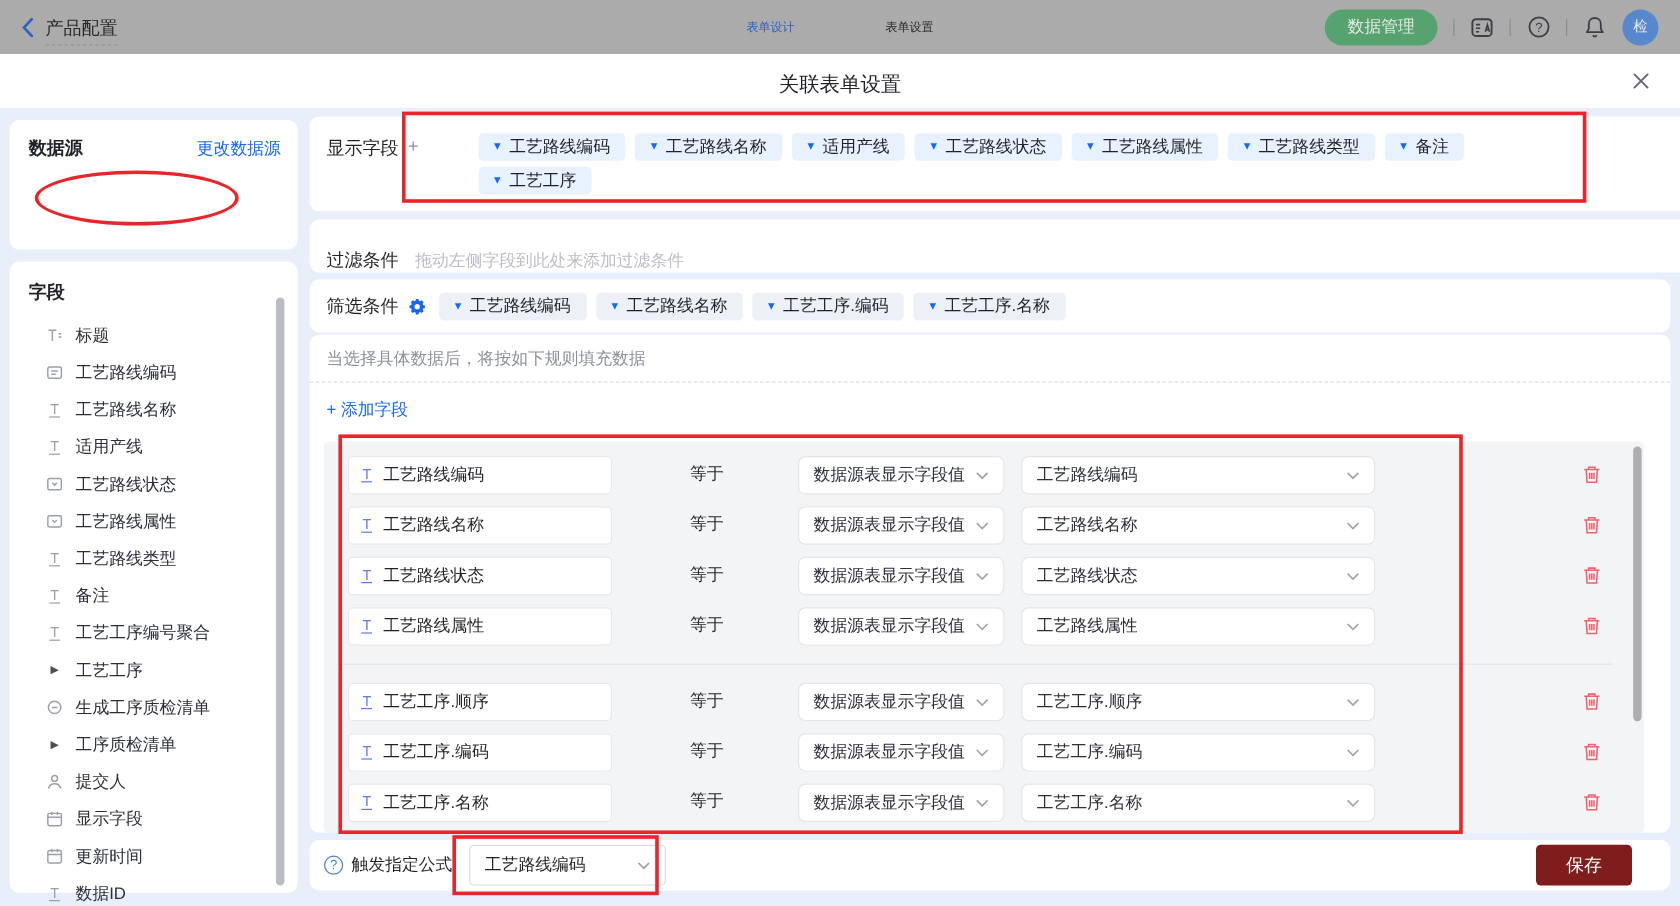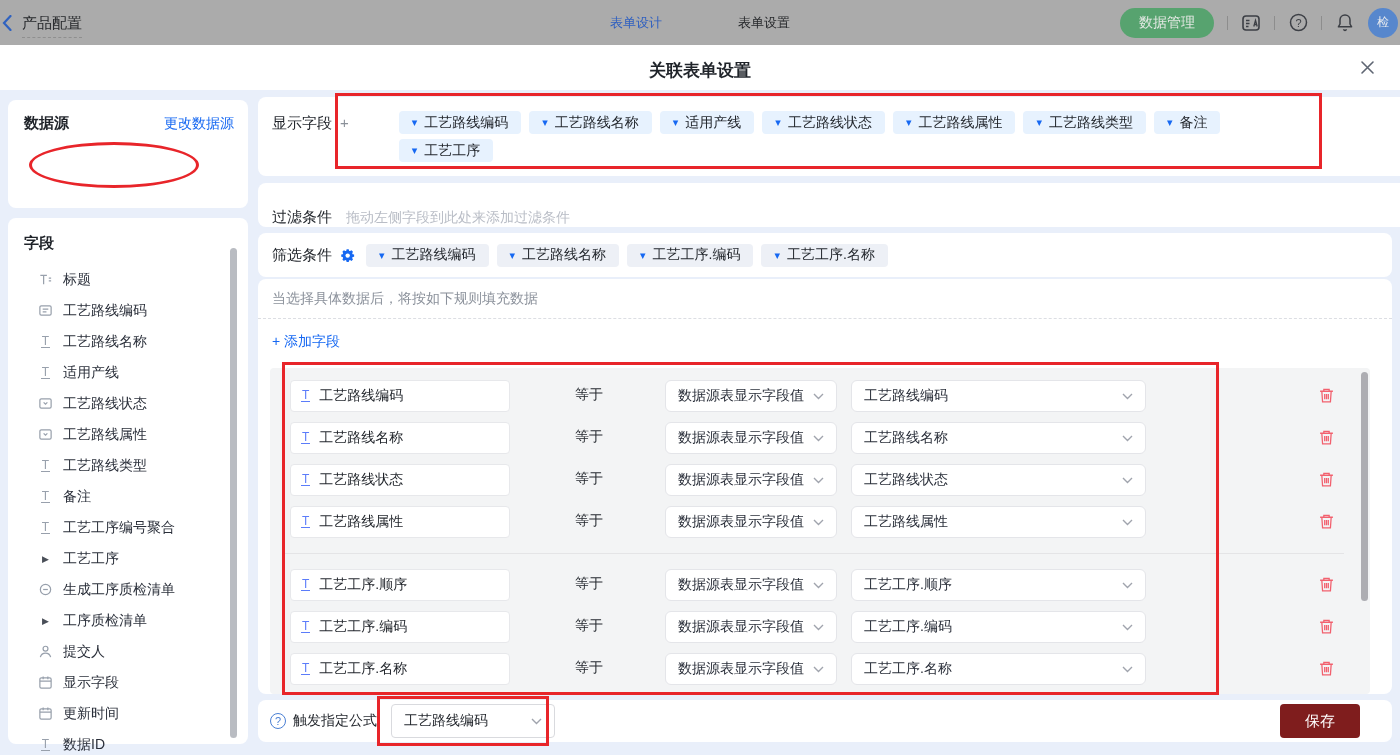--- a/index.html
+++ b/index.html
@@ -1,34 +1,34 @@
 <!DOCTYPE html>
 <html><head>
 <meta charset="utf-8">
 <style>
   *{margin:0;padding:0;box-sizing:border-box}
   html,body{width:1400px;height:755px;overflow:hidden}
   body{font-family:"Liberation Sans","DejaVu Sans",sans-serif;background:#e9effa;position:relative;color:#1f2329}
 
   
-  .topbar{position:absolute;left:0;top:0;width:1400px;height:45px;background:#ababab;display:flex;align-items:center;padding:0 2px}
+  .topbar{position:absolute;left:0;top:0;width:1400px;height:45px;background:#ababab;display:flex;align-items:center;padding:0 18px}
   .tb-back{display:flex;align-items:center;gap:10px;cursor:pointer}
   .tb-back-label{font-size:15px;color:#26282b;border-bottom:1px dashed #8f8f8f;padding-bottom:4px;margin-bottom:-6px}
   .tb-tabs{position:absolute;left:0;right:0;top:0;height:45px;display:flex;align-items:center;justify-content:center;gap:76px;pointer-events:none}
-  .tb-tab{font-size:13px;color:#26282b;pointer-events:auto;cursor:pointer}
+  .tb-tab{font-size:10px;color:#26282b;pointer-events:auto;cursor:pointer}
   .tb-tab.active{color:#2e5fc0}
   .tb-right{margin-left:auto;display:flex;align-items:center;gap:13px}
   .tb-pill{background:#57a36f;color:#e3e8e3;font-size:14px;border-radius:16px;padding:6px 19px;cursor:pointer}
   .tb-sep{width:1px;height:14px;background:#8d8d8d}
   .tb-ic{width:20px;height:20px;display:flex;align-items:center;justify-content:center;cursor:pointer}
   .tb-avatar{width:30px;height:30px;border-radius:50%;background:#5787cd;color:#e6e9ee;font-size:12px;display:flex;align-items:center;justify-content:center;cursor:pointer}
 
   
   .m-head{position:absolute;left:0;top:45px;width:1400px;height:45px;background:#fff}
-  .m-title{position:absolute;left:0;right:0;top:14px;text-align:center;font-size:17px;font-weight:700;color:#1f2329}
+  .m-title{position:absolute;left:0;right:0;top:14px;text-align:center;font-size:17px;font-weight:400;color:#1f2329}
   .m-close{position:absolute;right:24px;top:13px;width:18px;height:18px;cursor:pointer;display:flex;align-items:center;justify-content:center}
 
   
   .card{position:absolute;background:#fff;border-radius:8px}
 
   
   .sb1{left:8px;top:100px;width:240px;height:108px;padding:14px 14px 0 16px}
   .sb1-head{display:flex;align-items:center;justify-content:space-between}
   .sb1-title{font-size:15px;font-weight:700}
   .sb1-link{font-size:14px;color:#1668f2;cursor:pointer}

